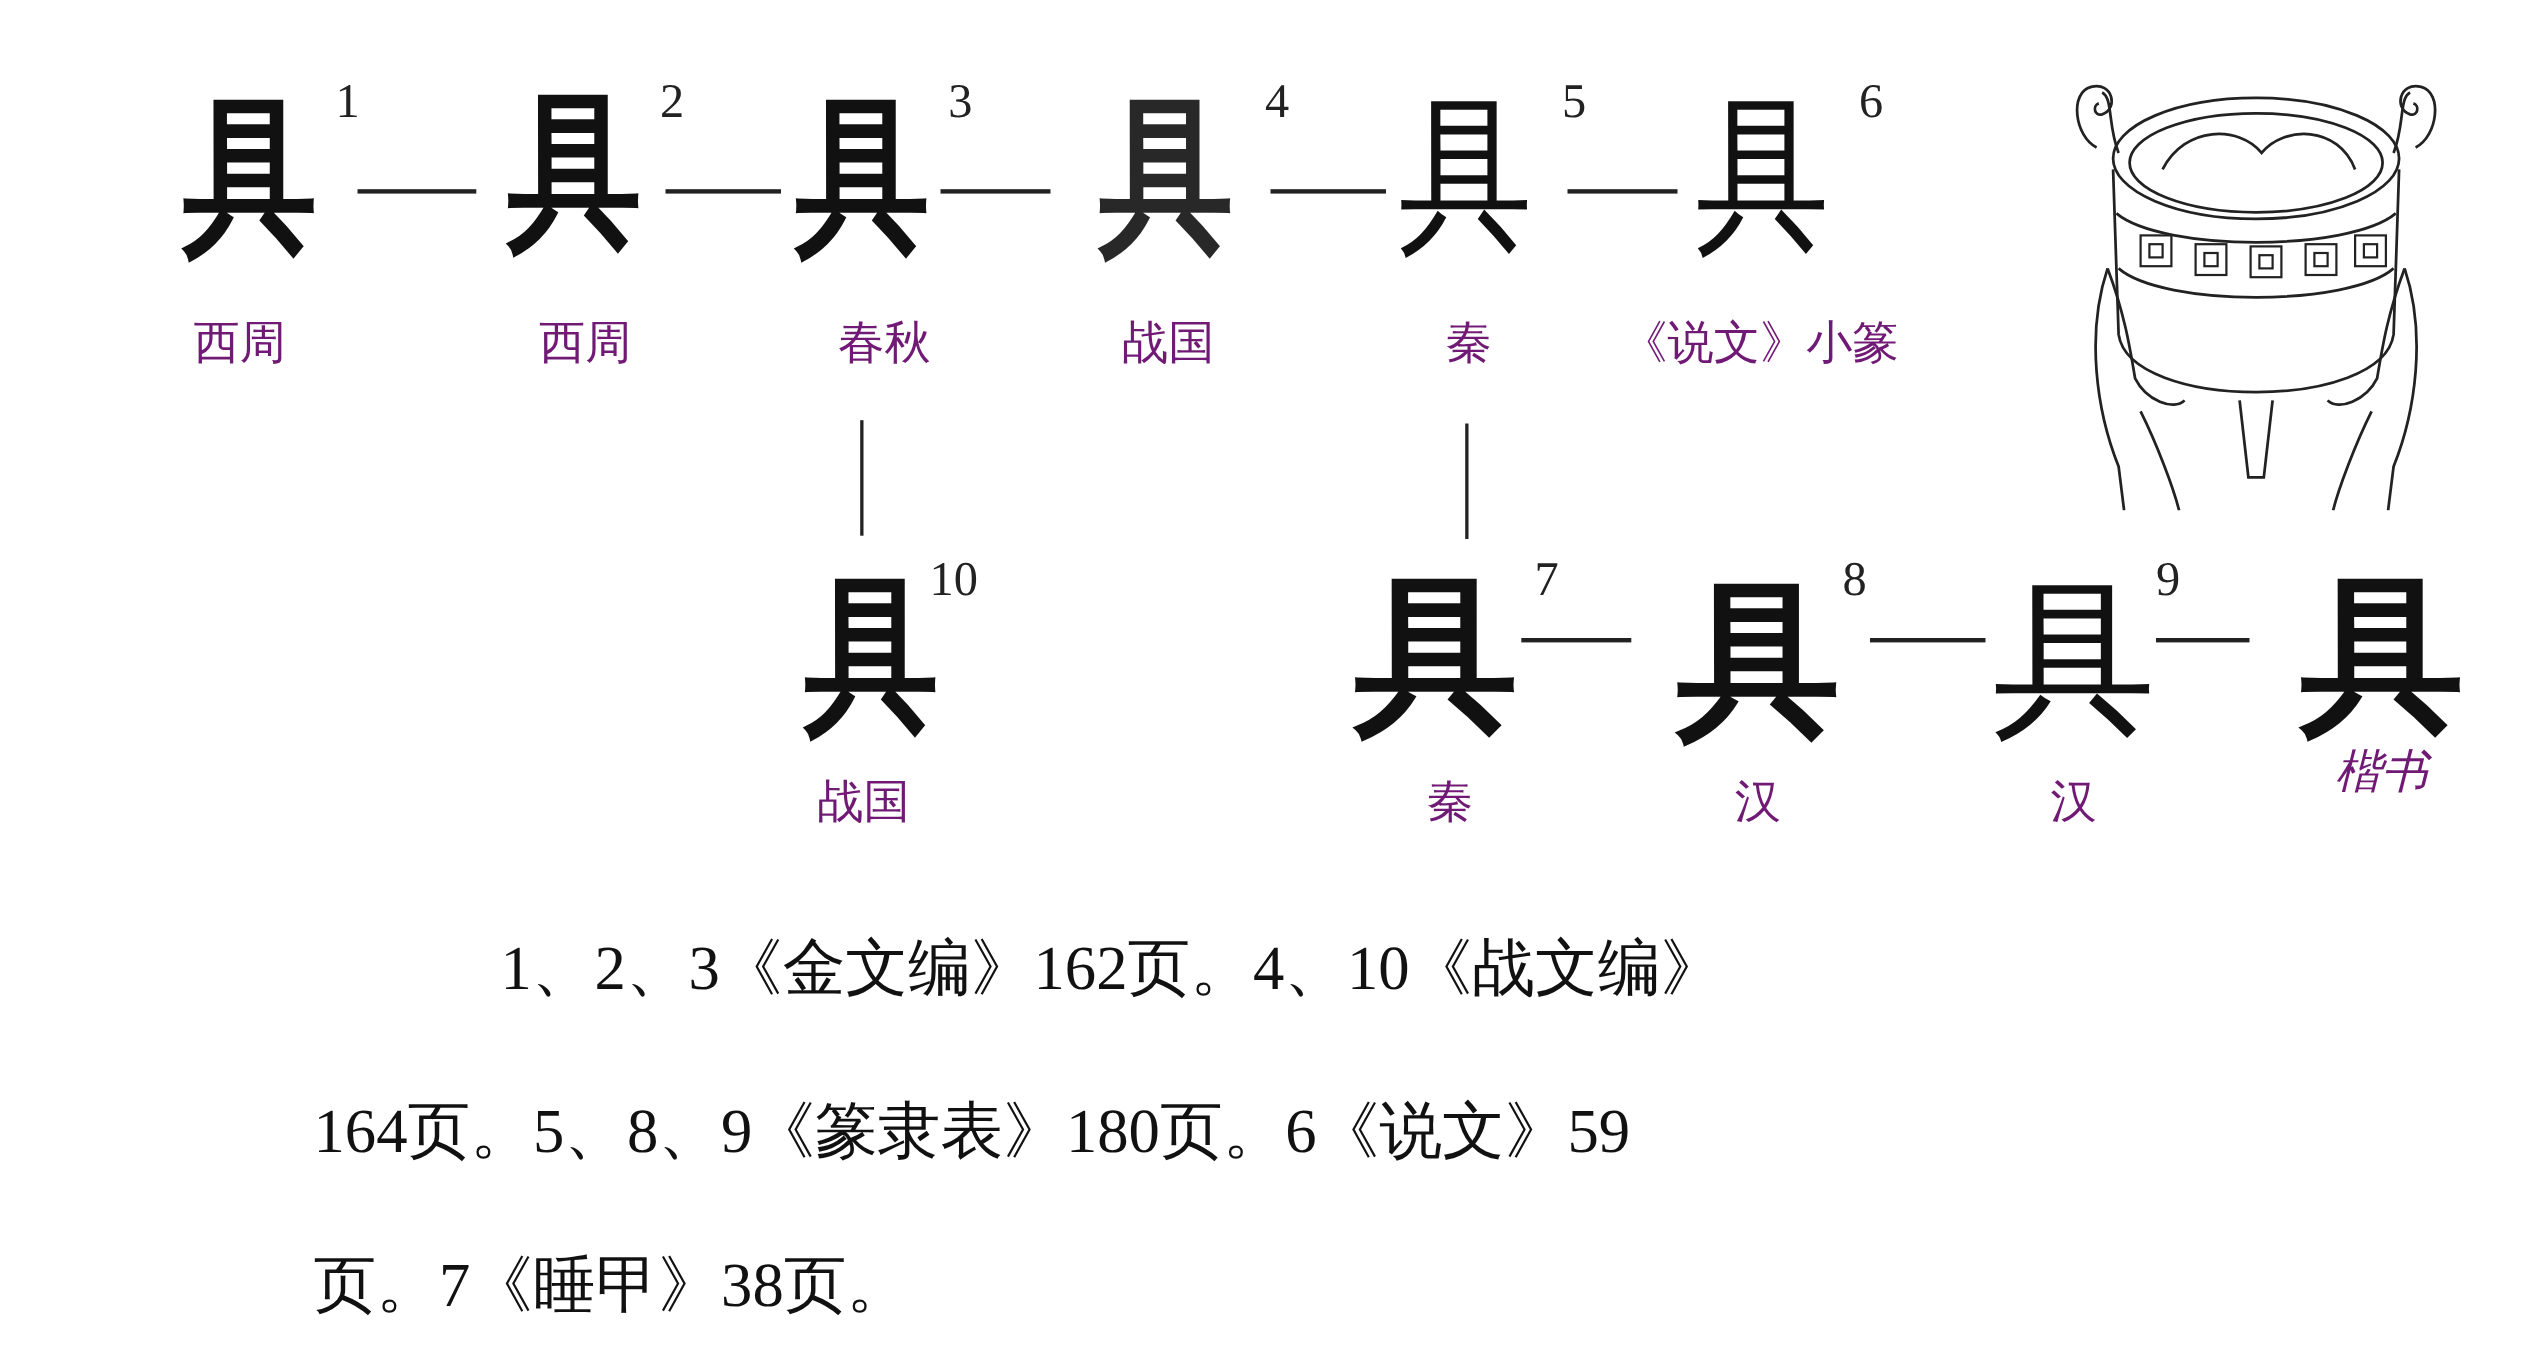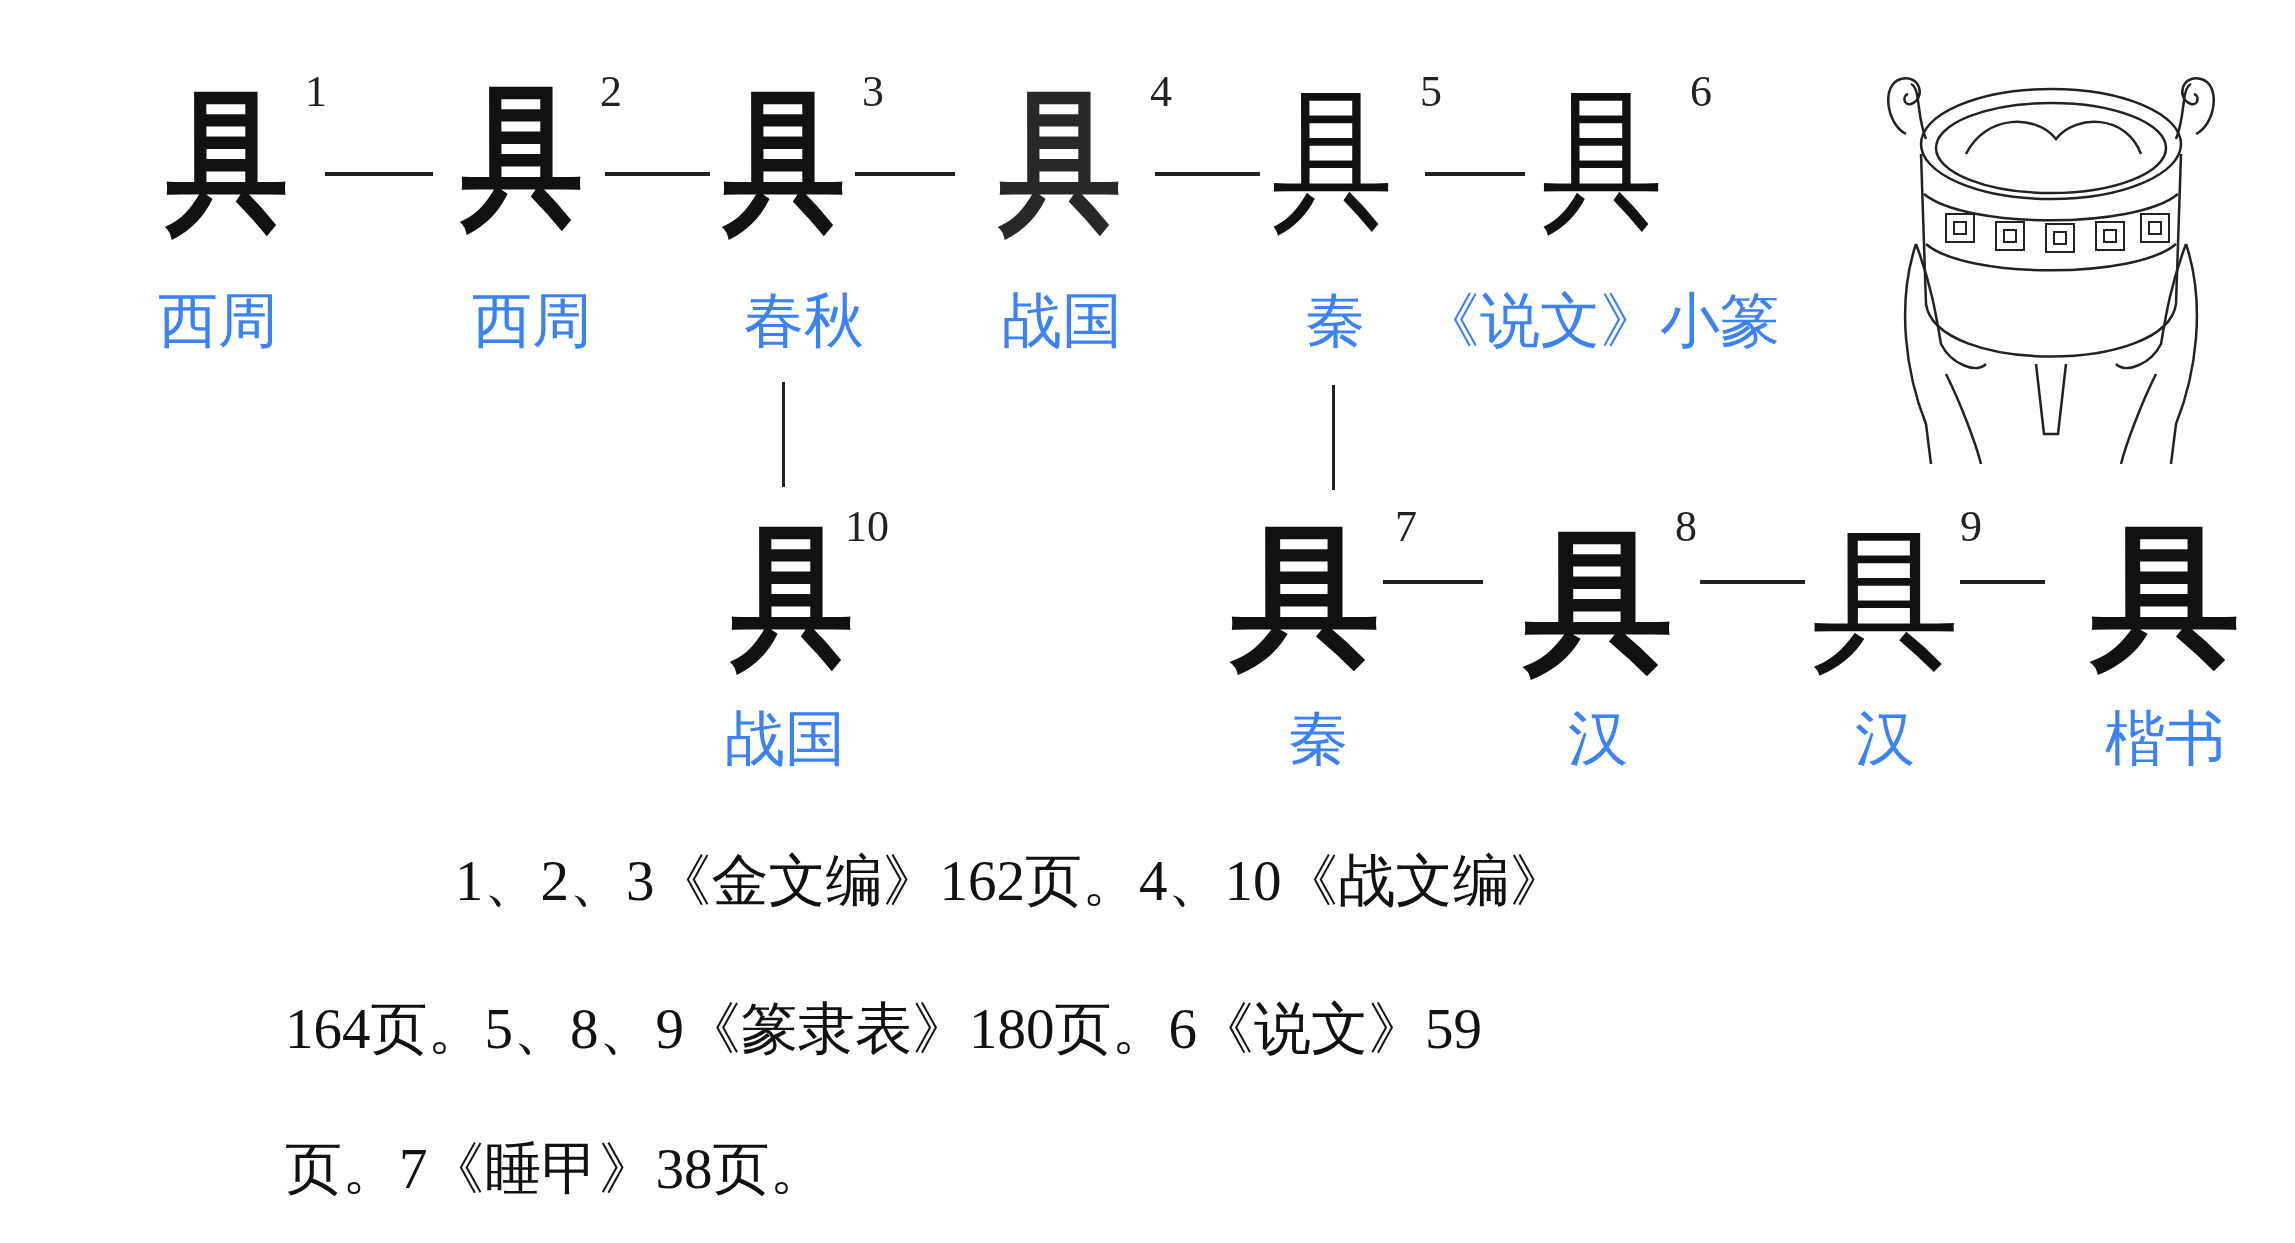--- a/index.html
+++ b/index.html
@@ -5,21 +5,21 @@
   html, body { margin:0; padding:0; background:#ffffff; }
   body { width:2295px; height:1243px; position:relative; overflow:hidden;
          font-family:"DejaVu Serif","Liberation Serif",serif; color:#111; }
   .glyph { position:absolute; font-family:"DejaVu Serif","Liberation Serif",serif;
            font-size:150px; line-height:1; font-weight:bold; color:#111;
            transform:translate(-50%,-50%); white-space:nowrap; }
   .glyph.ancient { font-weight:bold; transform:translate(-50%,-50%) scaleX(0.82); letter-spacing:-4px; }
   .num { position:absolute; font-family:"Liberation Serif","DejaVu Serif",serif;
          font-size:44px; line-height:1; color:#222; }
   .label { position:absolute; font-family:"DejaVu Serif","Liberation Serif",serif;
-           font-size:60px; line-height:1; color:#3b82f6; transform:translateX(-50%); white-space:nowrap; }
+           font-size:42px; line-height:1; color:#701a75; transform:translateX(-50%); white-space:nowrap; }
   .hline { position:absolute; height:4px; background:#222; }
   .vline { position:absolute; width:3px; background:#222; }
   .caption { position:absolute; font-family:"Liberation Serif","DejaVu Serif",serif;
              font-size:57px; line-height:1; color:#111; white-space:nowrap; }
   .vessel { position:absolute; left:1866px; top:44px; width:370px; height:420px; }
 </style>
 </head>
 <body>
 
 <div class="glyph ancient" style="left:225px;top:160px;">具</div>
@@ -75,21 +75,21 @@
 
 <div class="hline" style="left:1700px;top:580px;width:105px;"></div>
 
 <div class="glyph" style="left:1885px;top:600px;font-weight:normal;">具</div>
 <div class="num" style="left:1960px;top:505px;">9</div>
 <div class="label" style="left:1885px;top:708px;">汉</div>
 
 <div class="hline" style="left:1960px;top:580px;width:85px;"></div>
 
 <div class="glyph" style="left:2165px;top:595px;">具</div>
-<div class="label" style="left:2165px;top:708px;">楷书</div>
+<div class="label" style="left:2165px;top:680px;font-style:italic;">楷书</div>
 
 <svg class="vessel" viewBox="0 0 370 420" fill="none" stroke="#222" stroke-width="2.5">
 
   <path d="M40 90 C20 80 15 40 35 35 C55 30 60 55 45 60 C38 62 36 52 42 50"></path>
   <path d="M60 95 C50 70 55 45 45 40"></path>
   <path d="M330 90 C350 80 355 40 335 35 C315 30 310 55 325 60 C332 62 334 52 328 50"></path>
   <path d="M310 95 C320 70 315 45 325 40"></path>
 
   <ellipse cx="185" cy="100" rx="130" ry="55"></ellipse>
   <ellipse cx="185" cy="104" rx="115" ry="45"></ellipse>

